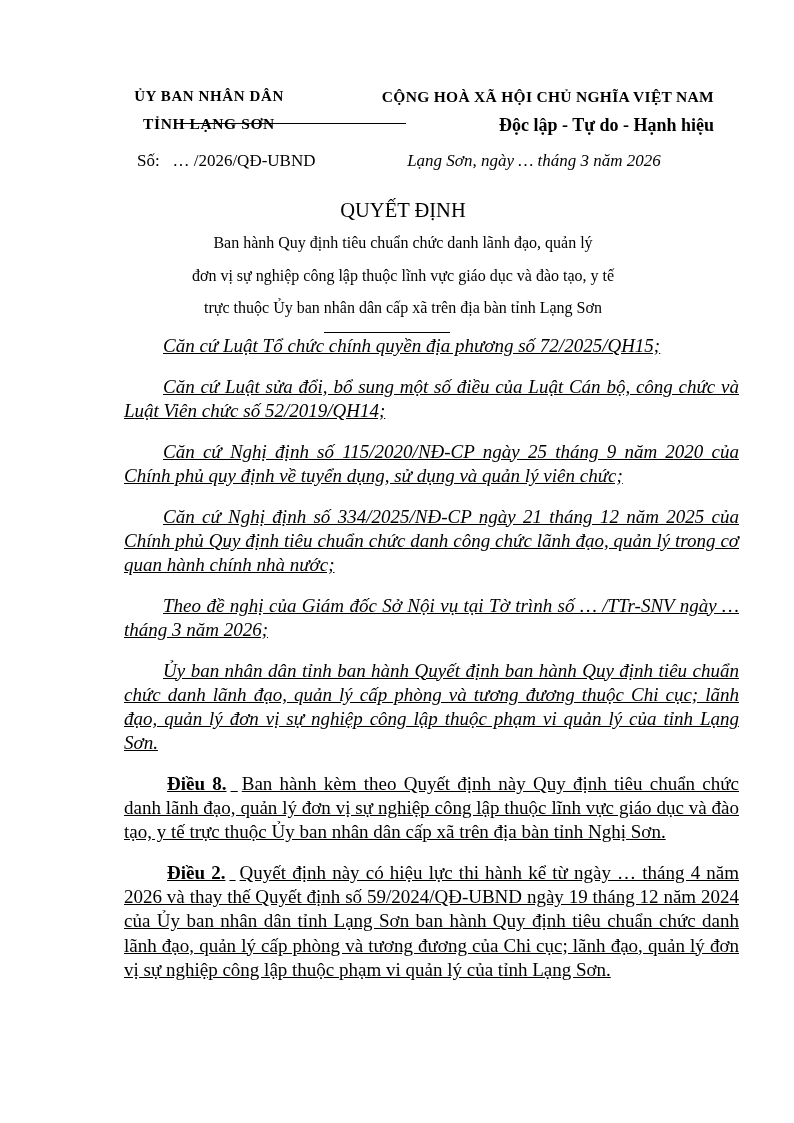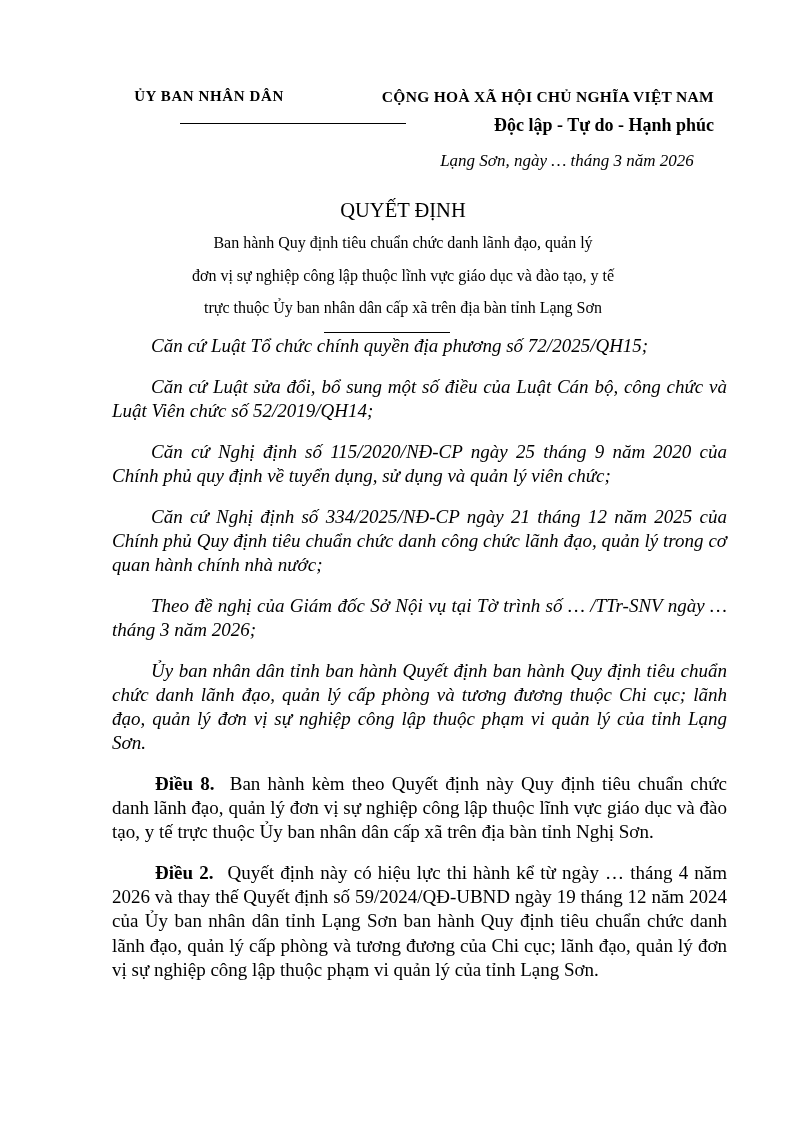--- a/index.html
+++ b/index.html
@@ -33,58 +33,60 @@
   .header-right .line2 { font-weight: bold; font-size: 18px; line-height: 22px; }
 
   
   .number-line { position: absolute; top: 139px; left: 60px; width: 674px; height: 22px; }
   .doc-number {
     position: absolute; left: 65px; top: 0;
     font-size: 17px; white-space: pre;
   }
   .place-date {
     position: absolute; left: 335px; top: 0; width: 262px; text-align: center;
-    font-style: italic; font-size: 17px; white-space: nowrap; margin-left: 33px;
+    font-style: italic; font-size: 17px; white-space: nowrap;
   }
 
   
   .title-block { position: absolute; top: 181px; left: 58px; width: 674px; text-align: center; }
   .title-main { font-weight: normal; font-size: 20.5px; line-height: 26px; }
   .title-sub  { font-weight: normal; font-size: 16px; line-height: 24.5px; }
   .title-rule { width: 126px; height: 0; border-top: 1.6px solid #000; margin: 7px auto 0 auto;
                 position: relative; left: -16px; }
 
   
-  .body-block { position: absolute; top: 318px; left: 96px; width: 631px; }
+  .body-block { position: absolute; top: 318px; left: 108px; width: 631px; text-decoration: underline; }
   .body-block p {
     font-size: 19px; line-height: 24.2px;
     text-align: justify; text-indent: 39px;
     margin-bottom: 8.5px;
   }
   p.preamble { font-style: italic; }
   p.article  { font-style: normal; }
   p.article .article-label { font-weight: bold; }
 </style>
 </head>
 <body>
 
 <div class="page">
 
   <div class="header">
     <div class="header-left">
       <div class="line1">ỦY BAN NHÂN DÂN</div>
+      <div class="line2">TỈNH LẠNG SƠN</div>
     </div>
     <div class="header-left-rule"></div>
     <div class="header-right">
       <div class="line1">CỘNG HOÀ XÃ HỘI CHỦ NGHĨA VIỆT NAM</div>
-      <div class="line2">Độc lập - Tự do - Hạnh phúc</div>
+      <div class="line2">Độc lập - Tự do - Hạnh hiệu</div>
     </div>
   </div>
 
   <div class="number-line">
+    <div class="doc-number">Số:   … /2026/QĐ-UBND</div>
     <div class="place-date">Lạng Sơn, ngày … tháng 3 năm 2026</div>
   </div>
 
   <div class="title-block">
     <div class="title-main">QUYẾT ĐỊNH</div>
     <div class="title-sub">Ban hành Quy định tiêu chuẩn chức danh lãnh đạo, quản lý</div>
     <div class="title-sub">đơn vị sự nghiệp công lập thuộc lĩnh vực giáo dục và đào tạo, y tế</div>
     <div class="title-sub">trực thuộc Ủy ban nhân dân cấp xã trên địa bàn tỉnh Lạng Sơn</div>
     <div class="title-rule"></div>
   </div>

